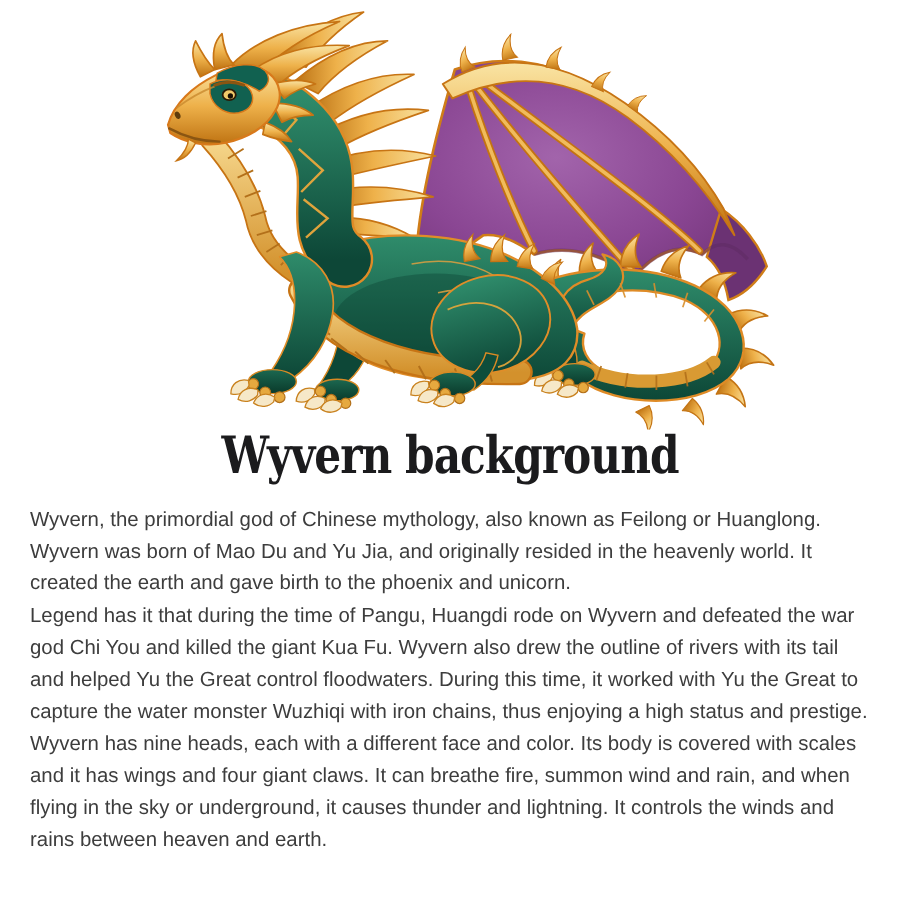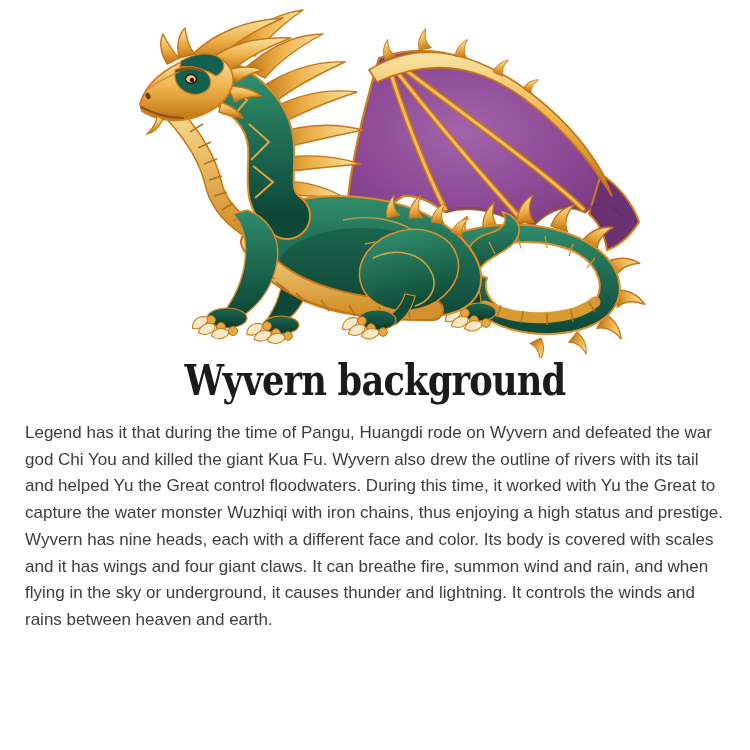--- a/index.html
+++ b/index.html
@@ -259,17 +259,18 @@
           <use href="#claw" transform="translate(82,319) rotate(4)"></use>
           <use href="#claw" transform="translate(96,325) rotate(14)"></use>
         </g>
       </g>
     </svg>
   </figure>
 
   <h1 class="title">Wyvern background</h1>
 
   <div class="article">
+    <p>Wyvern, the primordial god of Chinese mythology, also known as Feilong or Huanglong. Wyvern was born of Mao Du and Yu Jia, and originally resided in the heavenly world. It created the earth and gave birth to the phoenix and unicorn.</p>
     <p>Legend has it that during the time of Pangu, Huangdi rode on Wyvern and defeated the war god Chi You and killed the giant Kua Fu. Wyvern also drew the outline of rivers with its tail and helped Yu the Great control floodwaters. During this time, it worked with Yu the Great to capture the water monster Wuzhiqi with iron chains, thus enjoying a high status and prestige.</p>
     <p>Wyvern has nine heads, each with a different face and color. Its body is covered with scales and it has wings and four giant claws. It can breathe fire, summon wind and rain, and when flying in the sky or underground, it causes thunder and lightning. It controls the winds and rains between heaven and earth.</p>
   </div>
 
 </div>
 
 </body></html>

